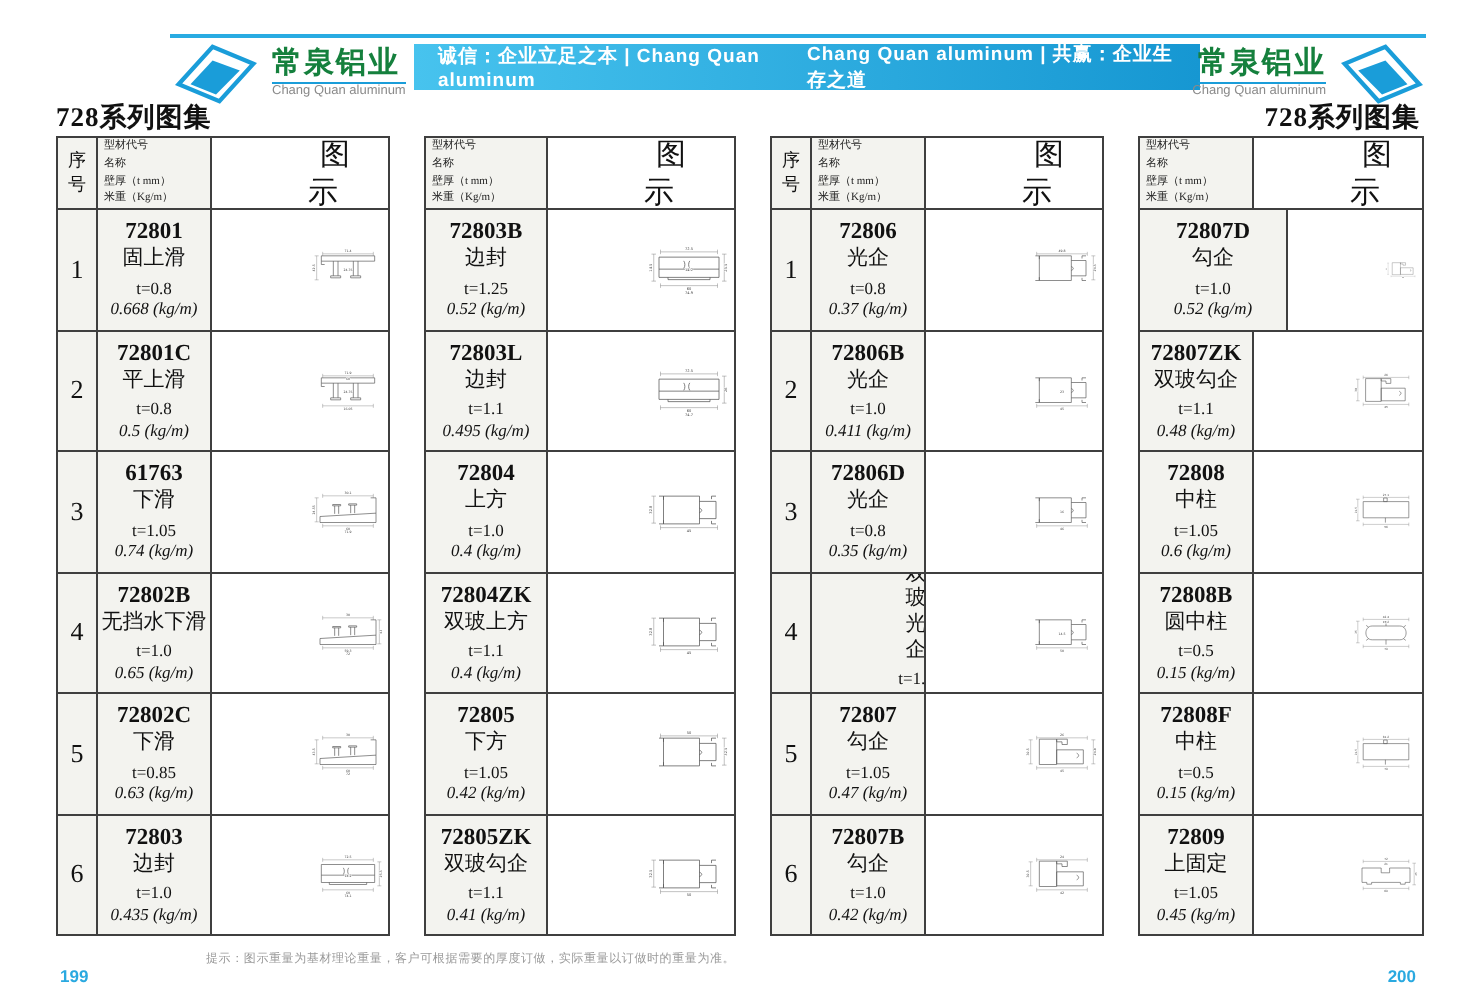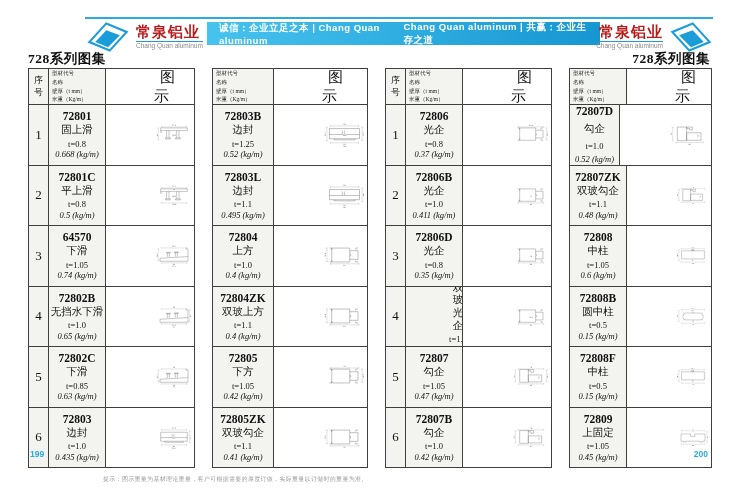--- a/index.html
+++ b/index.html
@@ -5,34 +5,34 @@
   html,body{margin:0;padding:0;background:#fff;}
   .screen{position:relative;width:730px;height:498px;background:#ffffff;overflow:hidden;
           font-family:"Liberation Serif",serif;color:#111;}
 
   
   .topline{position:absolute;left:85px;top:17px;width:628px;height:2px;background:#29abe2;}
   .logo{position:absolute;display:flex;align-items:center;gap:5px;}
   .logo-l{left:85px;top:20px;}
   .logo-r{right:16px;top:20px;}
   .logo-txt{display:flex;flex-direction:column;line-height:1.05;}
-  .logo-cn{font-family:"Liberation Sans",sans-serif;font-weight:bold;font-size:15px;color:#b91c1c;
+  .logo-cn{font-family:"Liberation Sans",sans-serif;font-weight:bold;font-size:15px;color:#15803d;
            letter-spacing:1px;border-bottom:1.5px solid #1a9dd9;padding-bottom:1px;}
   .logo-en{font-family:"Liberation Sans",sans-serif;font-size:6.5px;color:#8a8a8a;margin-top:1px;}
   .logo-ic{width:46px;height:34px;}
   .mirror{transform:scaleX(-1);}
   .banner{position:absolute;left:207px;top:22px;width:393px;height:23px;box-sizing:border-box;
           background:linear-gradient(90deg,#47c3ee,#1697d2);display:flex;align-items:center;
           justify-content:space-between;padding:0 12px;color:#fff;
           font-family:"Liberation Sans",sans-serif;font-size:9.5px;font-weight:bold;letter-spacing:.5px;}
 
   
   .ptitle{position:absolute;top:50px;font-size:13.5px;font-weight:600;letter-spacing:.5px;color:#111;}
   .ptitle.tl{left:28px;} .ptitle.tr{right:20px;}
-  .pagenum{position:absolute;top:449px;font-family:"Liberation Sans",sans-serif;font-size:8.5px;
+  .pagenum{position:absolute;top:483px;font-family:"Liberation Sans",sans-serif;font-size:8.5px;
            font-weight:bold;color:#2aa9e0;}
   .pagenum.pl{left:30px;} .pagenum.pr{right:22px;}
   .footnote{position:absolute;left:103px;top:475px;font-size:6px;color:#9a9a9a;letter-spacing:.3px;}
 
   
   .tbl{position:absolute;top:68px;height:400px;box-sizing:border-box;border:1px solid #3f3f3f;
        display:flex;flex-direction:column;background:#fff;}
   .trow{display:flex;flex:1 1 0;min-height:0;border-top:1px solid #3f3f3f;}
   .trow.head{flex:0 0 35px;border-top:none;}
   .cell{box-sizing:border-box;border-left:1px solid #3f3f3f;display:flex;flex-direction:column;
@@ -148,21 +148,21 @@
             <text x="60" y="16" font-size="4.8" fill="#444" text-anchor="middle" font-family="&quot;DejaVu Sans&quot;,sans-serif" paint-order="stroke" stroke="#fff" stroke-width="1.6">60</text>
             <text x="60" y="36" font-size="4.8" fill="#444" text-anchor="middle" font-family="&quot;DejaVu Sans&quot;,sans-serif" paint-order="stroke" stroke="#fff" stroke-width="1.6">24.76</text>
             <path d="M22,55 H98 M22,52 V58 M98,52 V58" stroke="#777" stroke-width="0.6" fill="none"></path>
             <text x="60" y="61" font-size="4.8" fill="#444" text-anchor="middle" font-family="&quot;DejaVu Sans&quot;,sans-serif" paint-order="stroke" stroke="#fff" stroke-width="1.6">16.05</text>
           </svg>
         </div>
       </div>
       <div class="trow">
         <div class="cell c-idx bg" style="width: 19px;">3</div>
         <div class="cell c-info bg" style="width: 57px;">
-          <div class="code">64570</div>
+          <div class="code">61763</div>
           <div class="pname">下滑</div>
           <div class="pt">t=1.05</div>
           <div class="pw">0.74 (kg/m)</div>
         </div>
         <div class="cell c-diag">
           <svg viewBox="0 0 120 67" preserveAspectRatio="xMidYMid meet" class="diag">
             <path d="M18,41 L102,36 V50 H18 Z" stroke="#555" stroke-width="1" fill="none" stroke-linejoin="round"></path>
             <path d="M94,13 H102 V36" stroke="#555" stroke-width="1" fill="none" stroke-linejoin="round"></path>
             <path d="M40,25 V37 M46,25 V37" stroke="#555" stroke-width="1" fill="none" stroke-linejoin="round"></path>
             <path d="M37,23 H49 V25 H37 Z" stroke="#555" stroke-width="1" fill="none" stroke-linejoin="round"></path>
@@ -555,21 +555,21 @@
       <div class="trow head">
         <div class="cell c-info hd bg" style="width: 56px;">
           <div class="hd-line">型材代号</div>
           <div class="hd-line">名称</div>
           <div class="hd-line">壁厚（t mm）</div>
           <div class="hd-line">米重（Kg/m）</div>
         </div>
         <div class="cell c-diag hd">图 示</div>
       </div>
       <div class="trow">
-        <div class="cell c-info bg" style="width: 49px; justify-content: space-between;">
+        <div class="cell c-info bg" style="width: 73px;">
           <div class="code">72807D</div>
           <div class="pname">勾企</div>
           <div class="pt">t=1.0</div>
           <div class="pw">0.52 (kg/m)</div>
         </div>
         <div class="cell c-diag">
           <svg viewBox="0 0 120 67" preserveAspectRatio="xMidYMid meet" class="diag">
             <path d="M26,12 H52 V50 H26 Z" stroke="#555" stroke-width="1" fill="none" stroke-linejoin="round"></path>
             <path d="M52,28 H92 V49 H52 Z" stroke="#555" stroke-width="1" fill="none" stroke-linejoin="round"></path>
             <path d="M52,12 H68 V20 H60 V16 H52 Z" stroke="#555" stroke-width="1" fill="none" stroke-linejoin="round"></path>

